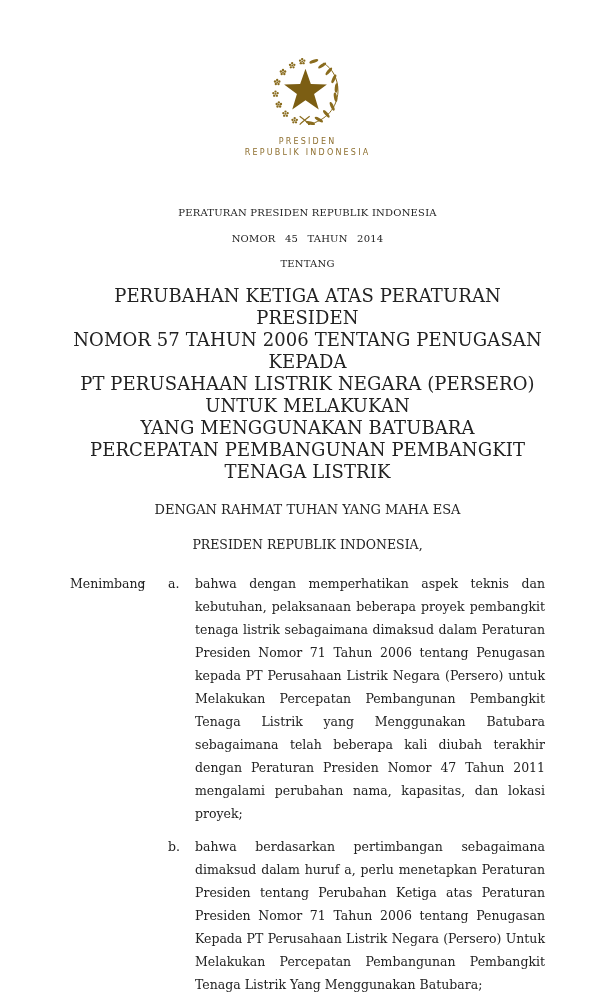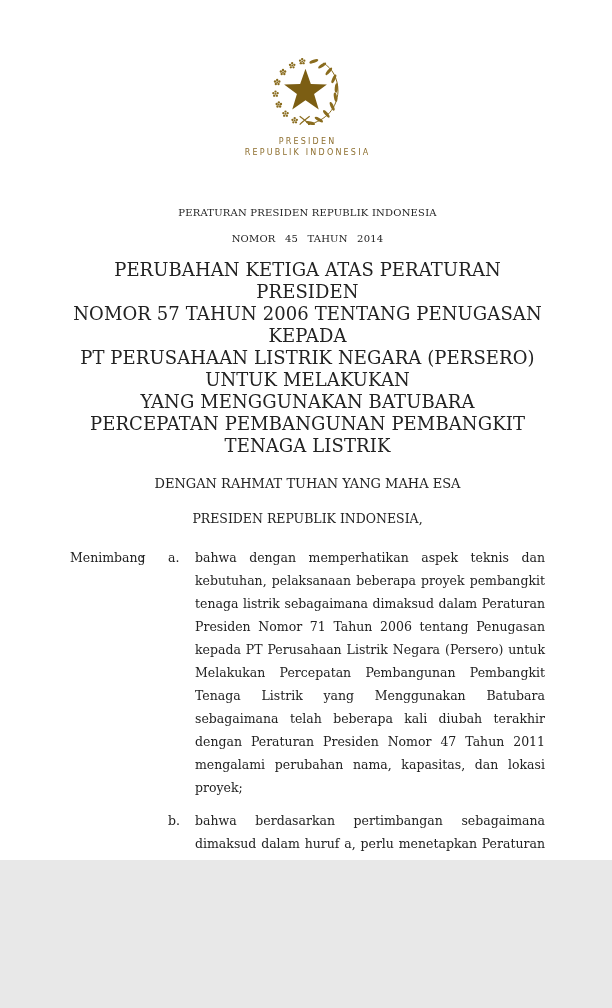--- a/index.html
+++ b/index.html
@@ -4,21 +4,21 @@
 <style>
   :root{
     --emblem-gold:#8a6c1e;
     --emblem-star:#7c5e13;
     --letterhead-text:#8e6f2f;
     --body-text:#222222;
     --page-background:#ffffff;
   }
   html,body{margin:0;padding:0;background:#e8e8e8;}
   .page{
-    width:612px;height:860px;
+    width:612px;height:1008px;
     background:var(--page-background,#fff);
     margin:0 auto;
     font-family:"DejaVu Serif","Liberation Serif",serif;
     color:var(--body-text,#222);
     box-sizing:border-box;
     padding:58px 67px 0 70px;
     overflow:hidden;
     position:relative;
   }
   
@@ -102,20 +102,21 @@
     </svg>
     <div class="letterhead-text">
       <div>PRESIDEN</div>
       <div>REPUBLIK INDONESIA</div>
     </div>
   </header>
 
   <div class="title-block">
     <div class="title-line">PERATURAN PRESIDEN REPUBLIK INDONESIA</div>
     <div class="title-line spaced">NOMOR 45 TAHUN 2014</div>
+    <div class="title-line">TENTANG</div>
   </div>
 
   <div class="subject-block">
     <div>PERUBAHAN KETIGA ATAS PERATURAN PRESIDEN</div>
     <div>NOMOR 57 TAHUN 2006 TENTANG PENUGASAN KEPADA</div>
     <div>PT PERUSAHAAN LISTRIK NEGARA (PERSERO) UNTUK MELAKUKAN</div>
     <div>YANG MENGGUNAKAN BATUBARA</div>
     <div>PERCEPATAN PEMBANGUNAN PEMBANGKIT TENAGA LISTRIK</div>
   </div>
 

